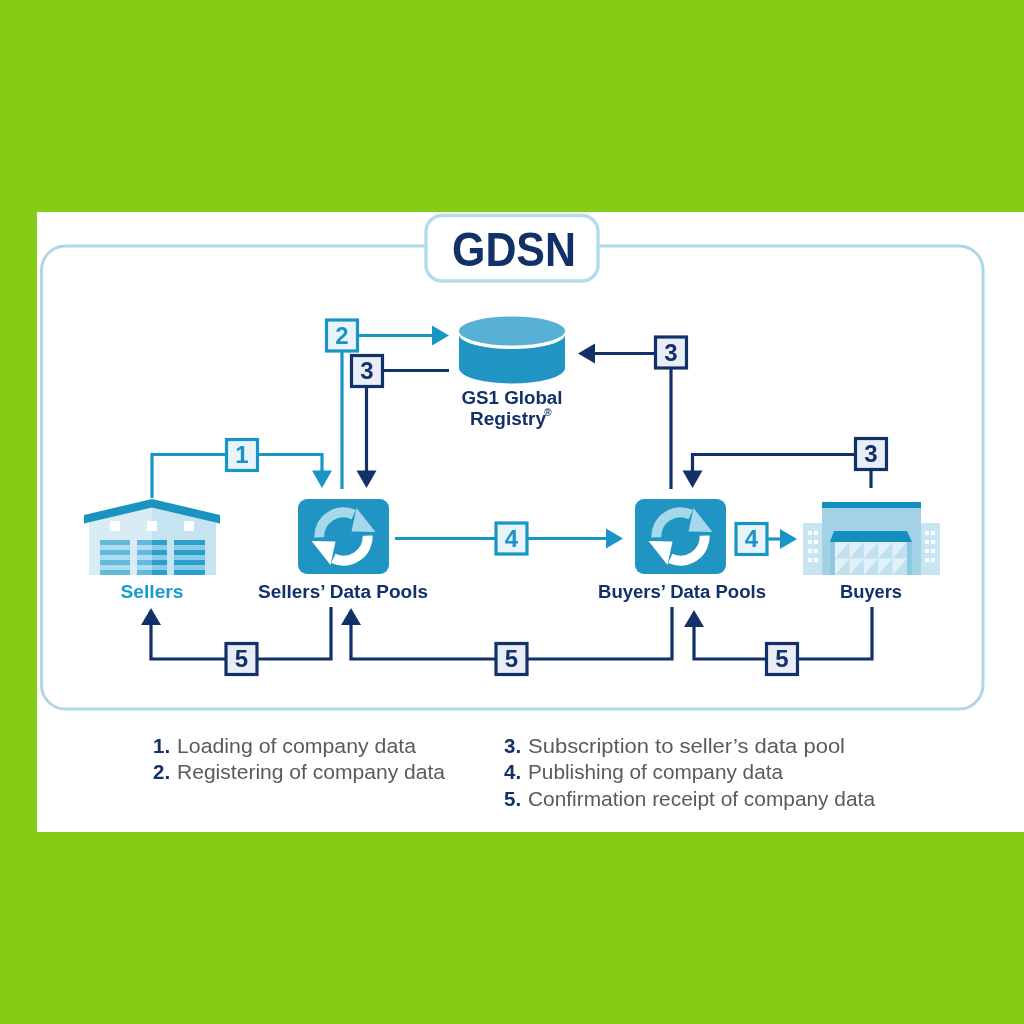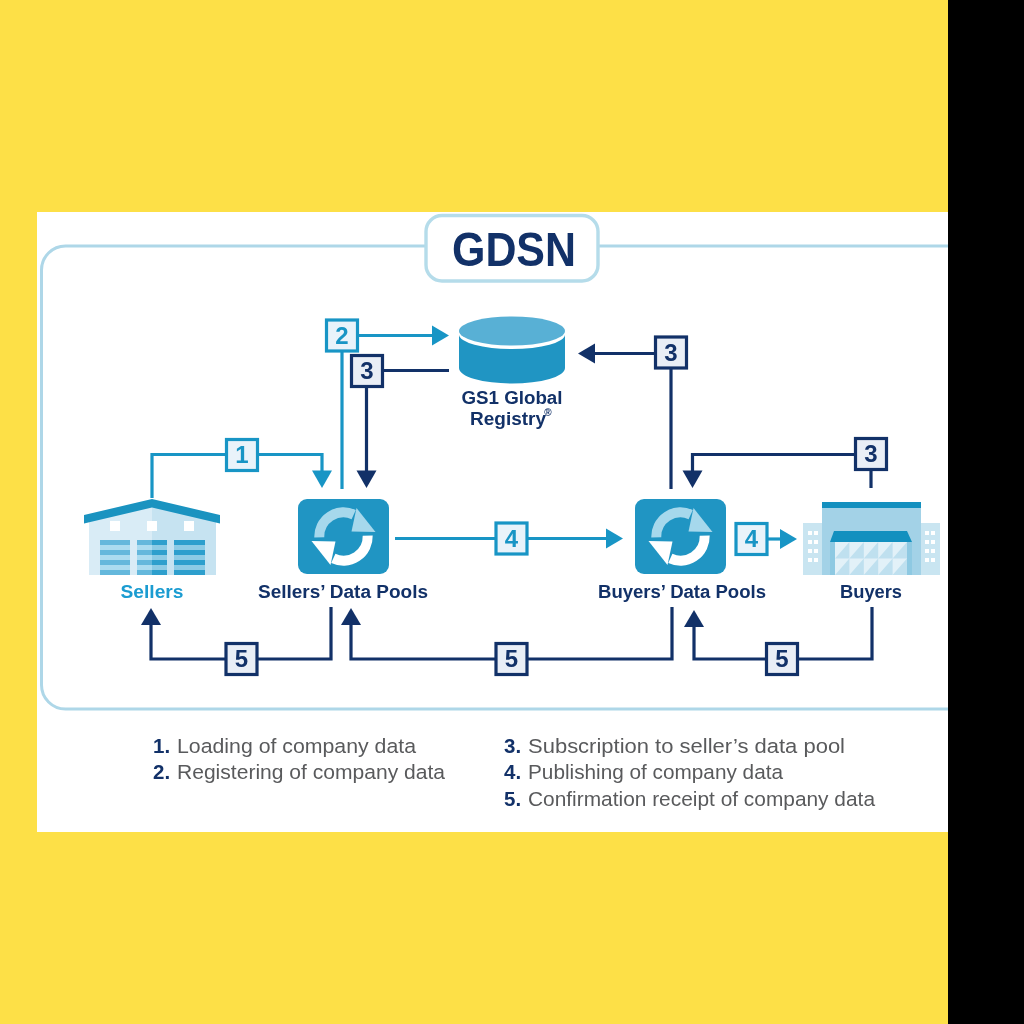--- a/index.html
+++ b/index.html
@@ -1,16 +1,16 @@
 <!DOCTYPE html>
 <html><head>
 <meta charset="utf-8">
 <style>
   html,body{margin:0;padding:0;background:#000;}
-  #stage{position:relative;width:948px;height:1024px;background:#fde047;overflow:hidden;}
+  #stage{position:relative;width:1024px;height:1024px;background:#84cc16;overflow:hidden;}
   svg text{font-family:"Liberation Sans",sans-serif;}
 </style>
 </head>
 <body>
 <div id="stage">
 <svg width="1024" height="1024" viewBox="0 0 1024 1024">
 
   <rect x="37" y="212" width="987" height="620" fill="#ffffff"></rect>
 
   <rect x="41.5" y="246" width="941.5" height="463" rx="24" fill="none" stroke="#aed7e8" stroke-width="3"></rect>

